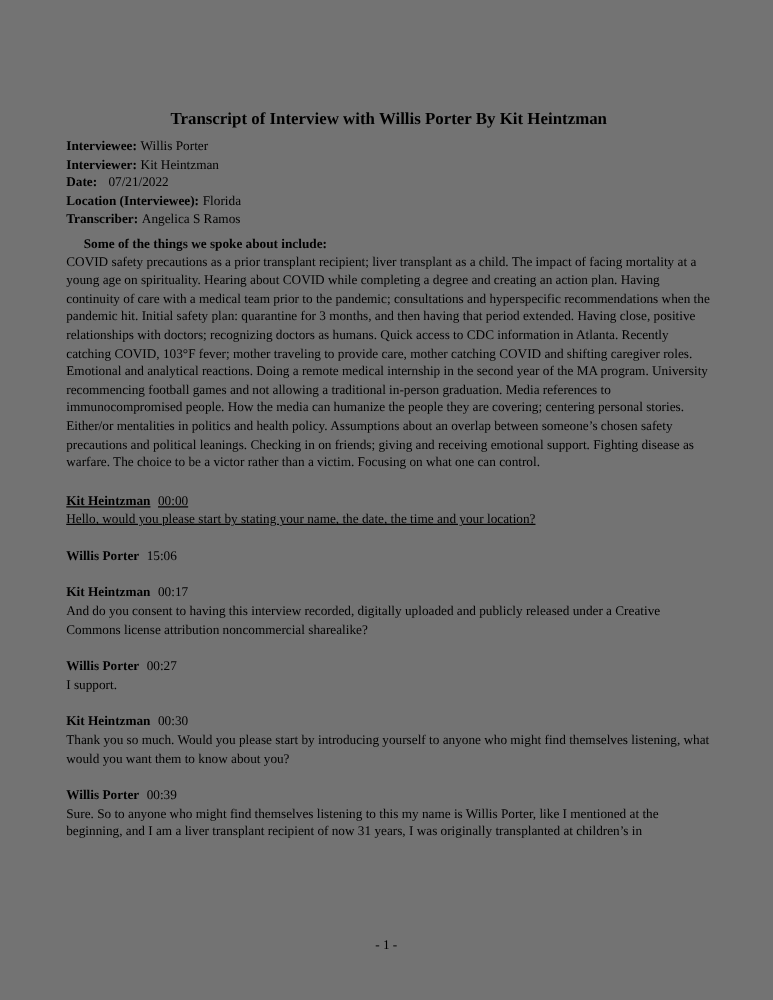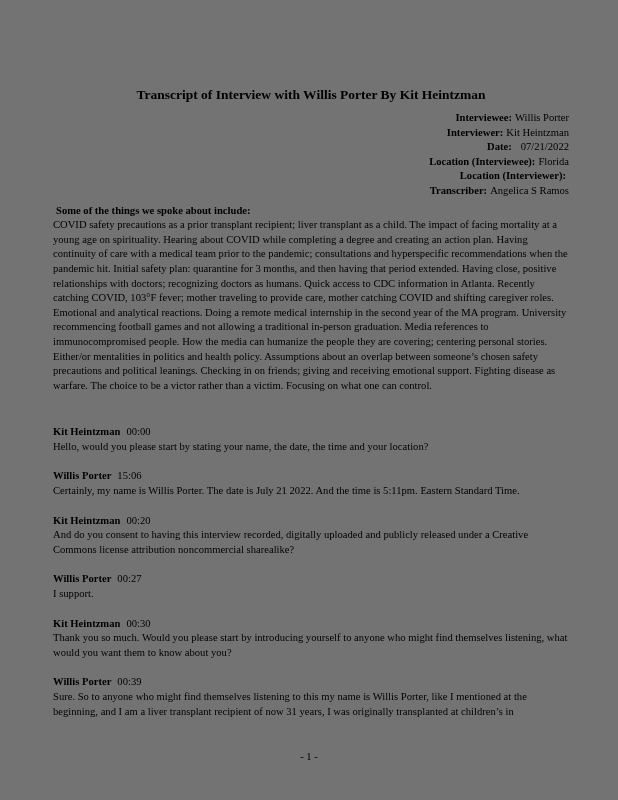--- a/index.html
+++ b/index.html
@@ -26,44 +26,44 @@
   }
   .doc-title {
     margin: 0 0 8px 0;
     font-size: 13.5px;
     line-height: 17px;
     font-weight: bold;
     text-align: center;
   }
   .meta-block {
     margin: 0;
-    text-align: right;
   }
   .meta-row { }
   .meta-label {
     font-weight: bold;
   }
   .meta-value {
     margin-left: 3px;
   }
   .meta-row.row-date .meta-value {
     margin-left: 9px;
   }
   .summary-heading {
-    margin: 5px 0 0 3px;
+    margin: 5px 0 0 14px;
     font-weight: bold;
   }
   .summary-text {
     margin: 0;
   }
   .qa-entry {
     margin-top: 15px;
   }
   .qa-entry.first {
-    margin-top: 32px;
+    margin-top: 16px;
+    text-decoration: underline;
   }
   .speaker-line {
     font-weight: bold;
   }
   .timestamp {
     font-weight: normal;
     margin-left: 6px;
   }
   .entry-text {
     margin: 0;
@@ -91,42 +91,38 @@
       <div class="meta-row">
         <span class="meta-label">Interviewer:</span><span class="meta-value">Kit Heintzman</span>
       </div>
       <div class="meta-row row-date">
         <span class="meta-label">Date:</span><span class="meta-value">07/21/2022</span>
       </div>
       <div class="meta-row">
         <span class="meta-label">Location (Interviewee):</span><span class="meta-value">Florida</span>
       </div>
       <div class="meta-row">
-        <span class="meta-label">Location (Interviewer):</span><span class="meta-value"></span>
-      </div>
-      <div class="meta-row">
         <span class="meta-label">Transcriber:</span><span class="meta-value">Angelica S Ramos</span>
       </div>
     </div>
 
     <p class="summary-heading">Some of the things we spoke about include:</p>
     <p class="summary-text">COVID safety precautions as a prior transplant recipient; liver transplant as a child. The impact of facing mortality at a young age on spirituality. Hearing about COVID while completing a degree and creating an action plan. Having continuity of care with a medical team prior to the pandemic; consultations and hyperspecific recommendations when the pandemic hit. Initial safety plan: quarantine for 3 months, and then having that period extended. Having close, positive relationships with doctors; recognizing doctors as humans. Quick access to CDC information in Atlanta. Recently catching COVID, 103°F fever; mother traveling to provide care, mother catching COVID and shifting caregiver roles. Emotional and analytical reactions. Doing a remote medical internship in the second year of the MA program. University recommencing football games and not allowing a traditional in-person graduation. Media references to immunocompromised people. How the media can humanize the people they are covering; centering personal stories. Either/or mentalities in politics and health policy. Assumptions about an overlap between someone’s chosen safety precautions and political leanings. Checking in on friends; giving and receiving emotional support. Fighting disease as warfare. The choice to be a victor rather than a victim. Focusing on what one can control.</p>
 
     <div class="qa-entry first">
       <div class="speaker-line"><span class="speaker-name">Kit Heintzman</span><span class="timestamp">00:00</span></div>
       <p class="entry-text">Hello, would you please start by stating your name, the date, the time and your location?</p>
     </div>
 
     <div class="qa-entry">
       <div class="speaker-line"><span class="speaker-name">Willis Porter</span><span class="timestamp">15:06</span></div>
-      <p class="entry-text">Certainly, my name is Willis Porter. The date is July 21 2022. And the time is 5:11pm. Eastern Standard Time.</p>
     </div>
 
     <div class="qa-entry">
-      <div class="speaker-line"><span class="speaker-name">Kit Heintzman</span><span class="timestamp">00:20</span></div>
+      <div class="speaker-line"><span class="speaker-name">Kit Heintzman</span><span class="timestamp">00:17</span></div>
       <p class="entry-text">And do you consent to having this interview recorded, digitally uploaded and publicly released under a Creative Commons license attribution noncommercial sharealike?</p>
     </div>
 
     <div class="qa-entry">
       <div class="speaker-line"><span class="speaker-name">Willis Porter</span><span class="timestamp">00:27</span></div>
       <p class="entry-text">I support.</p>
     </div>
 
     <div class="qa-entry">
       <div class="speaker-line"><span class="speaker-name">Kit Heintzman</span><span class="timestamp">00:30</span></div>

